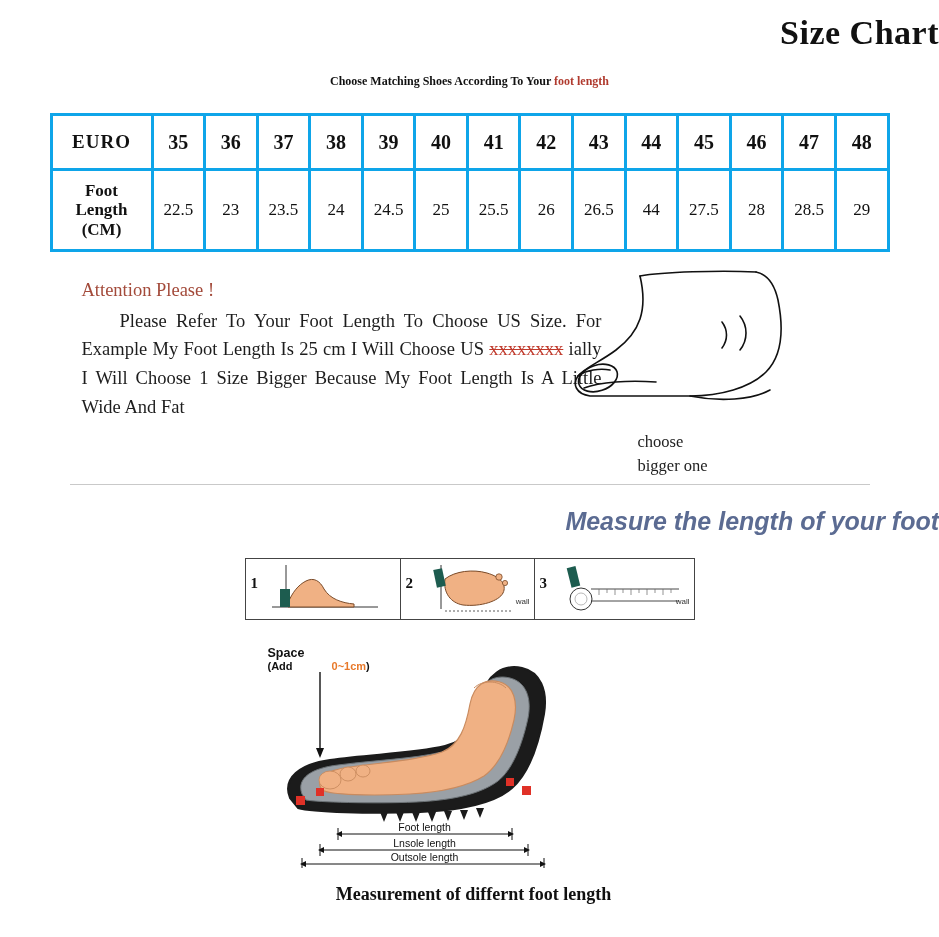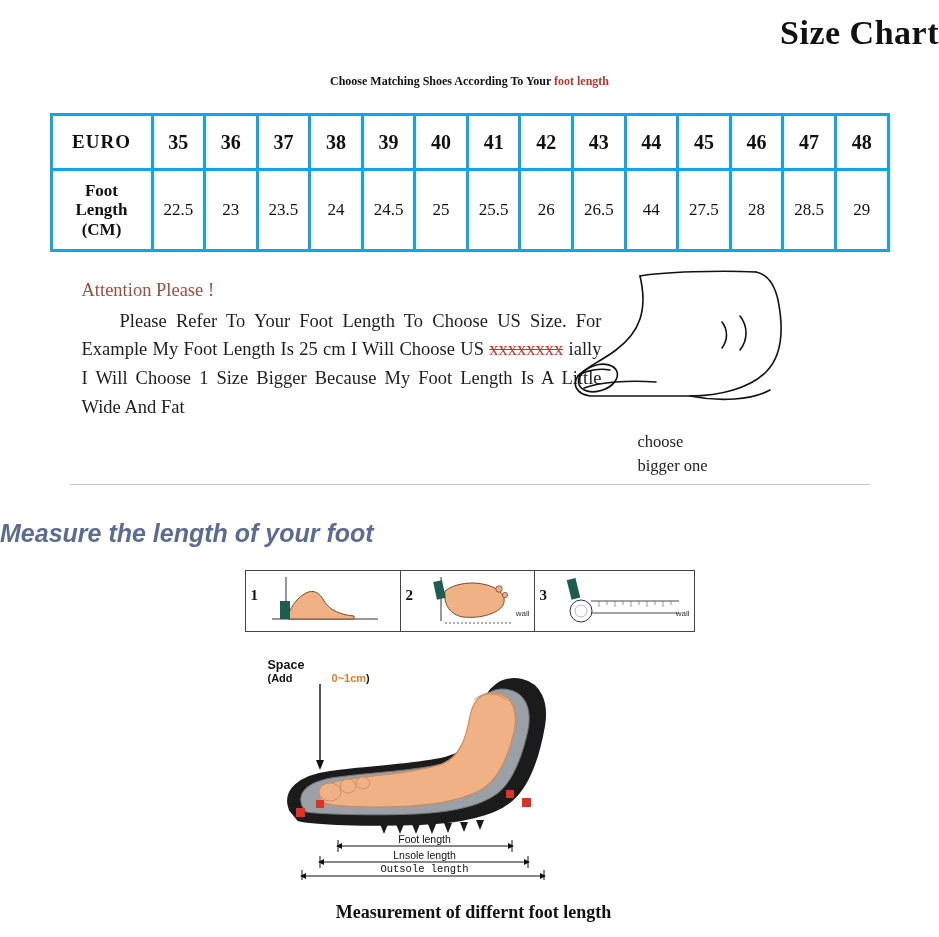--- a/index.html
+++ b/index.html
@@ -133,22 +133,22 @@
     position: absolute;
     left: 0;
     right: 0;
     bottom: 0;
     height: 1px;
     background: #c9c9c9;
   }
 
   
   .measure-heading {
-    text-align: left;
-    margin-top: 34px;
+    text-align: right;
+    margin-top: 22px;
     font-size: 25px;
     font-weight: bold;
     font-style: italic;
     color: #5b6b92;
     font-family: "Liberation Sans", sans-serif;
   }
 
   
   .steps {
     margin: 22px auto 0 auto;
@@ -213,21 +213,21 @@
     font-family: "Liberation Sans", sans-serif;
     color: #111;
     text-align: center;
     width: 160px;
   }
 
   .footer-caption {
     text-align: center;
     font-size: 18px;
     font-weight: bold;
-    margin-top: 22px;
+    margin-top: 16px;
     font-family: "Liberation Serif", serif;
     padding-left: 8px;
   }
 </style>
 </head>
 <body>
 
 <div class="page">
 
   <div class="title">Size Chart</div>
@@ -428,18 +428,18 @@
         <line x1="42" y1="236" x2="284" y2="236"></line>
         <line x1="42" y1="230" x2="42" y2="242"></line>
         <line x1="284" y1="230" x2="284" y2="242"></line>
         <polygon points="46,233 46,239 40,236" fill="#111" stroke="none"></polygon>
         <polygon points="280,233 280,239 286,236" fill="#111" stroke="none"></polygon>
       </g>
     </svg>
 
     <div class="measure-caption" style="left:85px; top:193px;">Foot length</div>
     <div class="measure-caption" style="left:85px; top:209px;">Lnsole length</div>
-    <div class="measure-caption" style="left:85px; top:223px;font-family:Liberation Mono, monospace;">Outsole length</div>
+    <div class="measure-caption" style="left:85px; top:223px;">Outsole length</div>
   </div>
 
   <div class="footer-caption">Measurement of differnt foot length</div>
 
 </div>
 
 </body></html>

